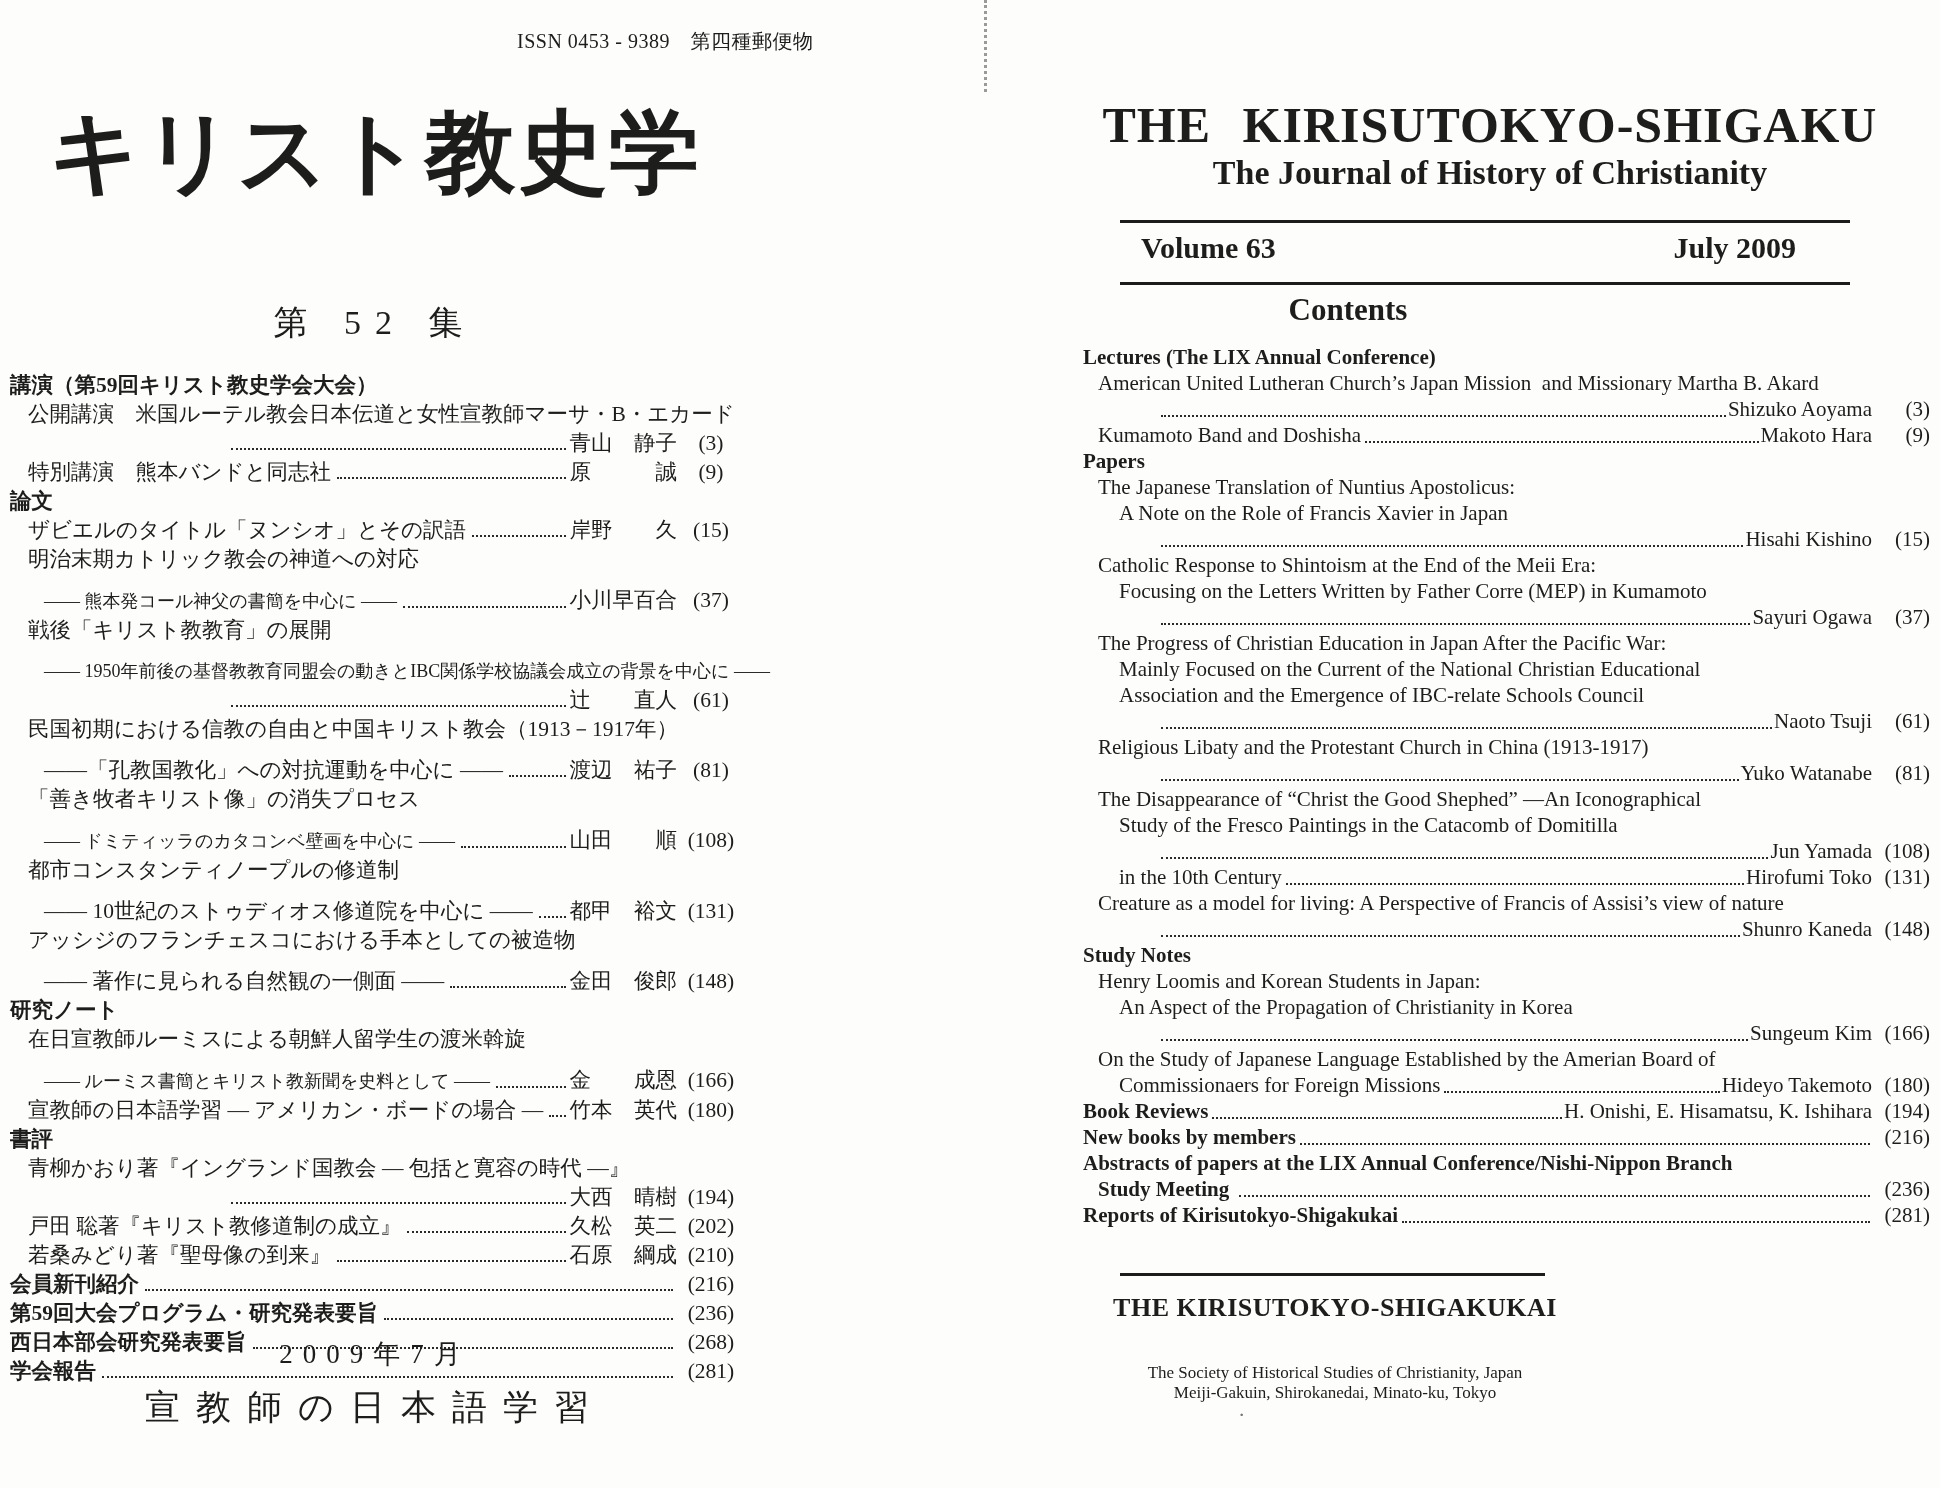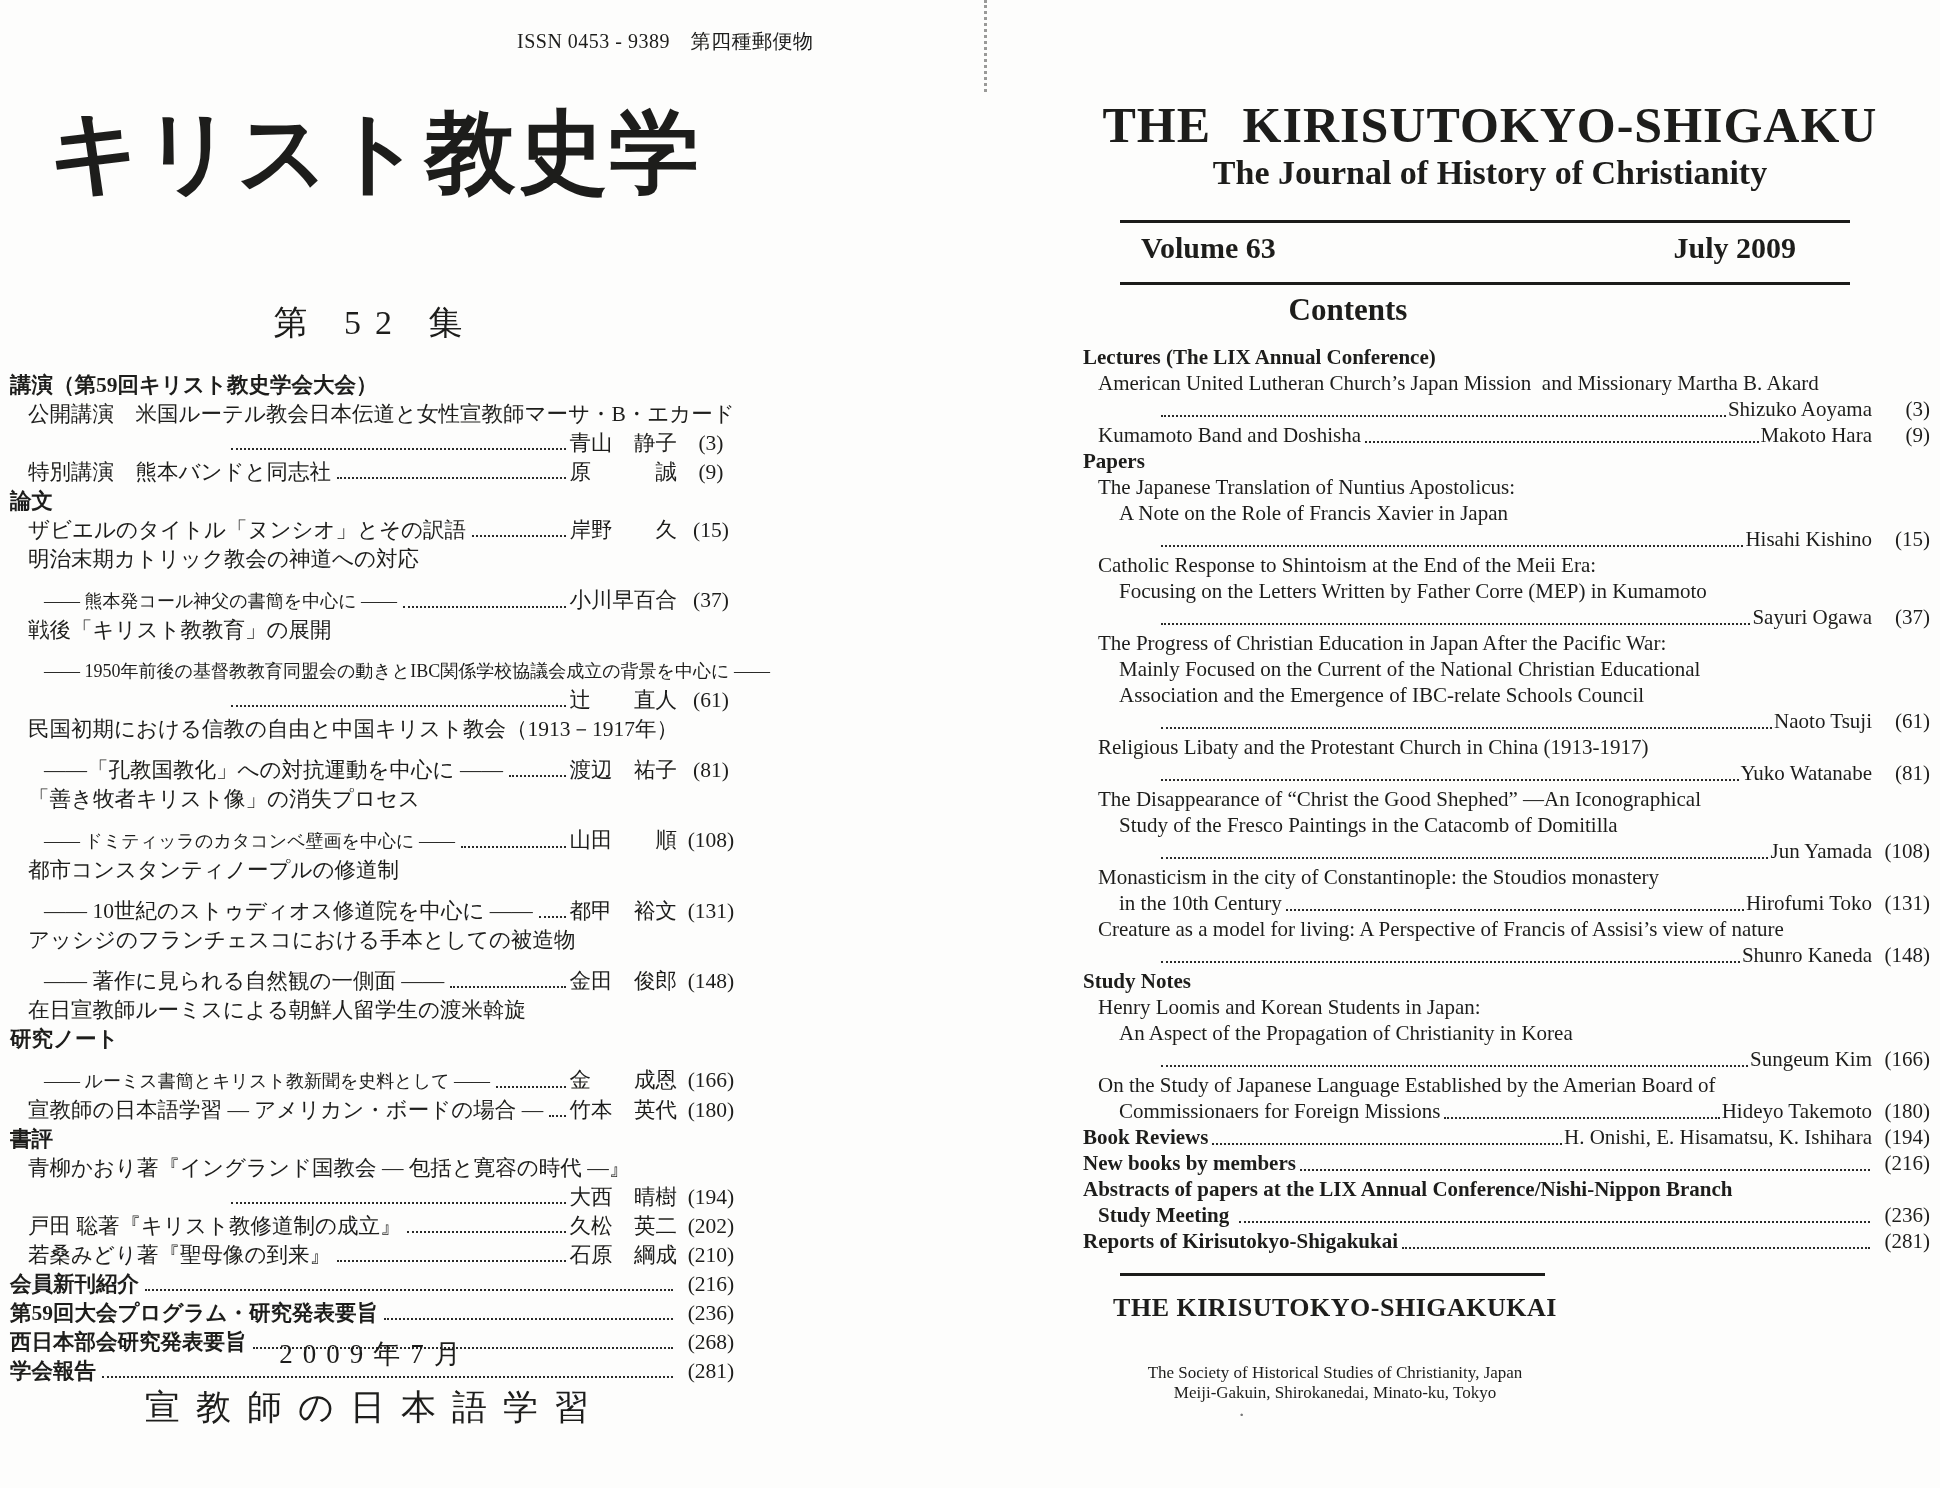--- a/index.html
+++ b/index.html
@@ -155,25 +155,25 @@
         </div>
         <div class="row ind1">
           <span class="t">アッシジのフランチェスコにおける手本としての被造物</span>
         </div>
         <div class="row ind2">
           <span class="t">―― 著作に見られる自然観の一側面 ――</span>
           <span class="leader"></span>
           <span class="author">金田　俊郎</span>
           <span class="page">(148)</span>
         </div>
+        <div class="row ind0 bold">
+          <span class="t">研究ノート</span>
+        </div>
         <div class="row ind1">
           <span class="t">在日宣教師ルーミスによる朝鮮人留学生の渡米斡旋</span>
-        </div>
-        <div class="row ind0 bold">
-          <span class="t">研究ノート</span>
         </div>
         <div class="row ind2 small">
           <span class="t">―― ルーミス書簡とキリスト教新聞を史料として ――</span>
           <span class="leader"></span>
           <span class="author">金　　成恩</span>
           <span class="page">(166)</span>
         </div>
         <div class="row ind1">
           <span class="t">宣教師の日本語学習 ― アメリカン・ボードの場合 ―</span>
           <span class="leader"></span>
@@ -309,23 +309,20 @@
           <span class="t">The Disappearance of “Christ the Good Shephed” —An Iconographical</span>
         </div>
         <div class="row ind2">
           <span class="t">Study of the Fresco Paintings in the Catacomb of Domitilla</span>
         </div>
         <div class="row ind1 lo">
           <span class="leader"></span>
           <span class="author">Jun Yamada</span>
           <span class="page">(108)</span>
         </div>
-        <div class="row ind1">
-          <span class="t">Monasticism in the city of Constantinople: the Stoudios monastery</span>
-        </div>
         <div class="row ind2">
           <span class="t">in the 10th Century</span>
           <span class="leader"></span>
           <span class="author">Hirofumi Toko</span>
           <span class="page">(131)</span>
         </div>
         <div class="row ind1">
           <span class="t">Creature as a model for living: A Perspective of Francis of Assisi’s view of nature</span>
         </div>
         <div class="row ind1 lo">

